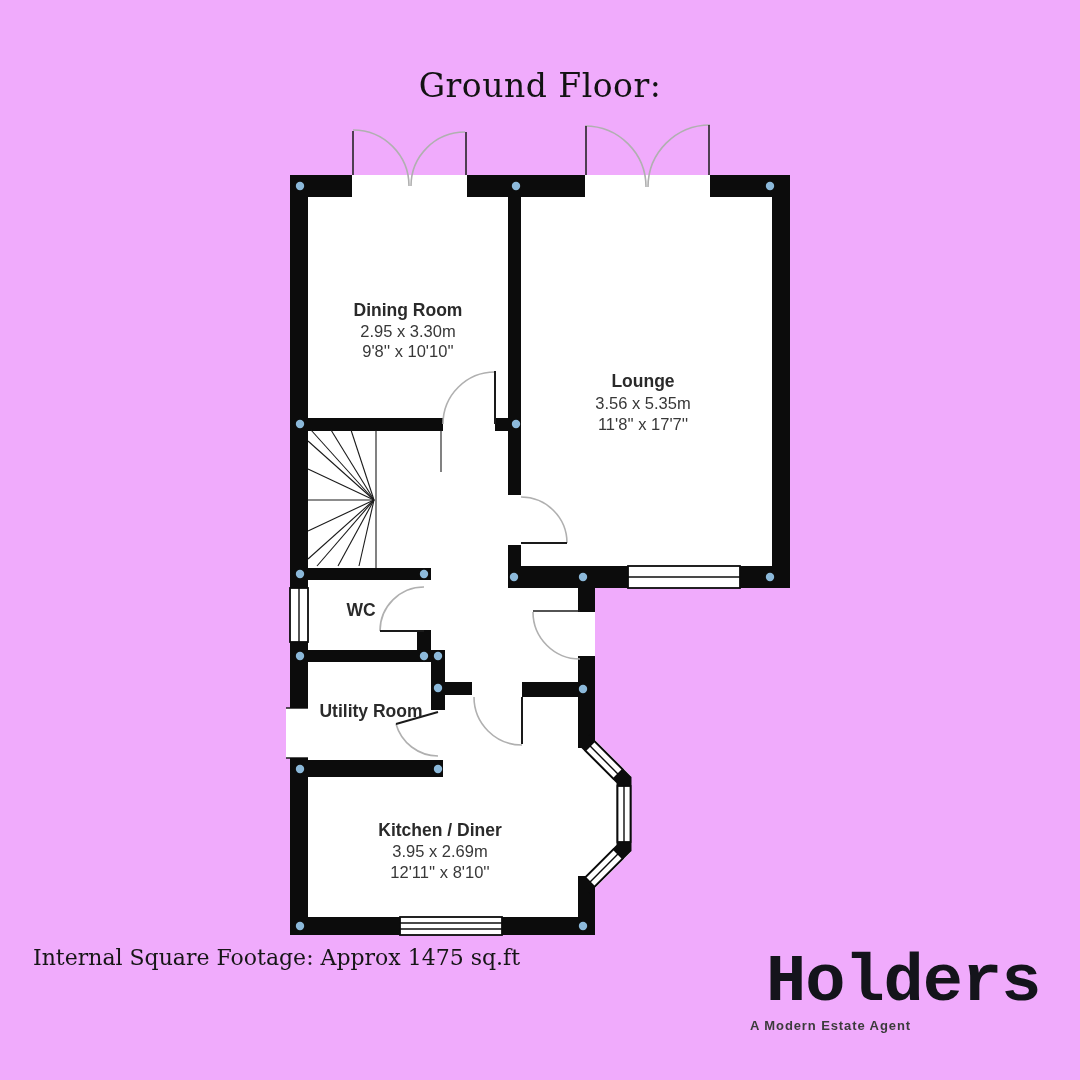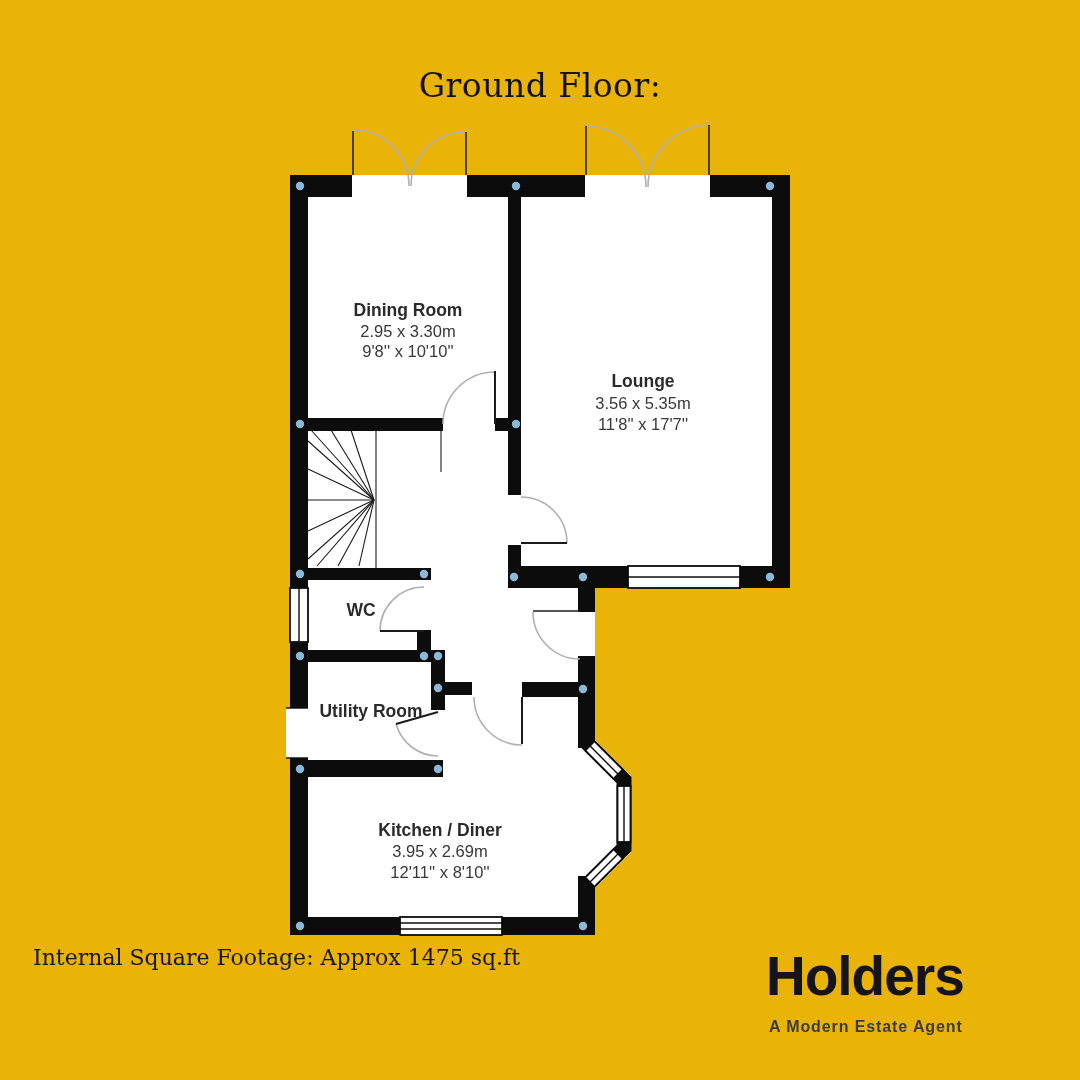--- a/index.html
+++ b/index.html
@@ -1,19 +1,19 @@
 <!DOCTYPE html>
 <html><head>
 <meta charset="utf-8">
 <style>
   html,body{margin:0;padding:0;}
   .canvas{
     position:relative;
     width:1080px;height:1080px;
-    background:#eab308;
+    background:#f0abfc;
     overflow:hidden;
     font-family:"Liberation Sans",sans-serif;
   }
   .page-title{
     position:absolute;top:66px;left:0;width:1080px;
     text-align:center;
     font-family:"DejaVu Serif","Liberation Serif",serif;
     font-size:33px;color:#131313;letter-spacing:0.5px;
   }
   .plan-svg{position:absolute;top:0;left:0;}
@@ -33,27 +33,27 @@
     font-family:"DejaVu Serif","Liberation Serif",serif;
     font-size:31px;font-weight:600;color:#141414;
   }
   .footer-sqft{
     position:absolute;left:33px;top:945px;
     font-family:"DejaVu Serif","Liberation Serif",serif;
     font-size:22px;color:#161616;
   }
   .brand-name{
     position:absolute;left:766px;top:944px;
-    font-family:Liberation Sans, sans-serif;
-    font-size:55px;font-weight:bold;letter-spacing:-1px;color:#14141b;
+    font-family:Liberation Mono, monospace;
+    font-size:67px;font-weight:bold;letter-spacing:-1px;color:#14141b;
   }
   .brand-tagline{
-    position:absolute;left:769px;top:1018px;
+    position:absolute;left:750px;top:1018px;
     font-family:"Liberation Sans",sans-serif;
-    font-size:16px;font-weight:bold;letter-spacing:0.9px;color:#3b3b3b;
+    font-size:13px;font-weight:bold;letter-spacing:0.9px;color:#3b3b3b;
   }
 </style>
 </head>
 <body>
 
 <div class="canvas">
 
   <div class="page-title">Ground Floor:</div>
 
   <svg class="plan-svg" width="1080" height="1080" viewBox="0 0 1080 1080">

